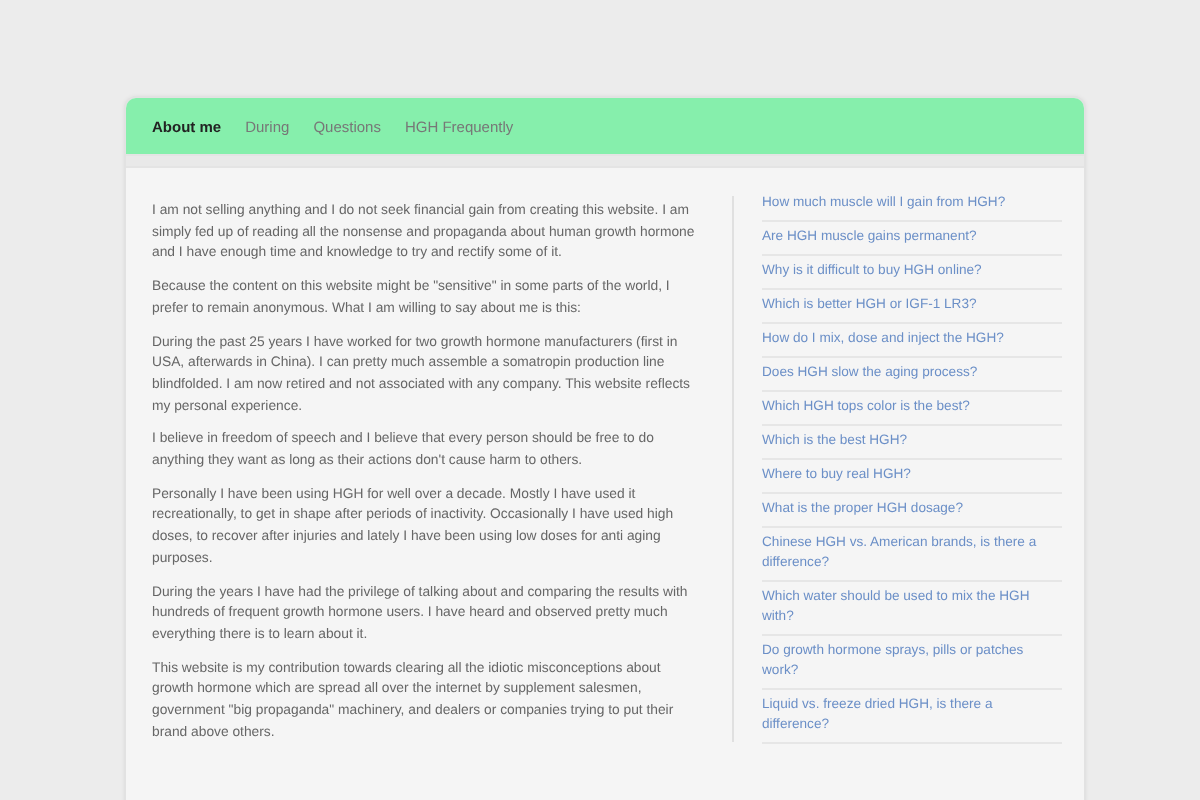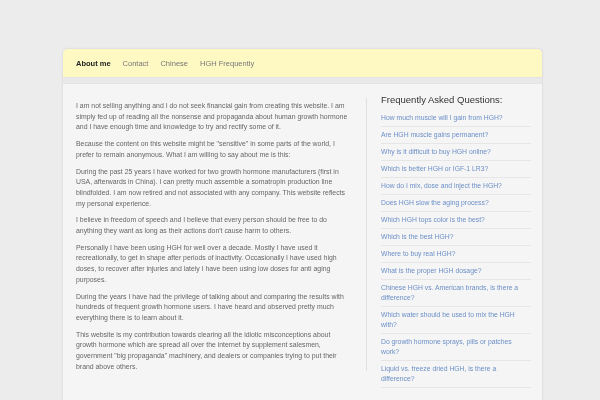--- a/index.html
+++ b/index.html
@@ -12,21 +12,21 @@
   .card {
     position:absolute; left:62px; top:48px; width:479px; height:380px;
     background:#f5f5f5;
     border:1px solid #e2e2e2;
     border-radius:6px;
     box-shadow:0 0 2px rgba(0,0,0,0.06);
     overflow:hidden;
   }
   .nav {
     height:28px; display:flex; align-items:center; padding-left:13px;
-    background:#fef9c3;
+    background:#86efac;
   }
   .nav a {
     font-size:7.5px; color:#777; margin-right:12px; text-decoration:none;
     cursor:pointer;
   }
   .nav a.active { color:#222; font-weight:bold; }
   .band {
     height:5px; background:#e9e9e9; border-top:1px solid #e4e4e4; border-bottom:1px solid #e4e4e4;
   }
   .content { display:flex; }
@@ -49,37 +49,36 @@
     text-decoration:none; padding:3px 0 3px 0; border-bottom:1px solid #e6e6e6;
     cursor:pointer;
   }
 </style>
 </head>
 <body>
 
 <div class="card">
   <div class="nav">
     <a class="active">About me</a>
-    <a>Contact</a>
-    <a>Chinese</a>
+    <a>During</a>
+    <a>Questions</a>
     <a>HGH Frequently</a>
   </div>
   <div class="band"></div>
   <div class="content">
     <div class="main">
       <p>I am not selling anything and I do not seek financial gain from creating this website. I am simply fed up of reading all the nonsense and propaganda about human growth hormone and I have enough time and knowledge to try and rectify some of it.</p>
       <p>Because the content on this website might be "sensitive" in some parts of the world, I prefer to remain anonymous. What I am willing to say about me is this:</p>
       <p>During the past 25 years I have worked for two growth hormone manufacturers (first in USA, afterwards in China). I can pretty much assemble a somatropin production line blindfolded. I am now retired and not associated with any company. This website reflects my personal experience.</p>
       <p>I believe in freedom of speech and I believe that every person should be free to do anything they want as long as their actions don't cause harm to others.</p>
       <p>Personally I have been using HGH for well over a decade. Mostly I have used it recreationally, to get in shape after periods of inactivity. Occasionally I have used high doses, to recover after injuries and lately I have been using low doses for anti aging purposes.</p>
       <p>During the years I have had the privilege of talking about and comparing the results with hundreds of frequent growth hormone users. I have heard and observed pretty much everything there is to learn about it.</p>
       <p>This website is my contribution towards clearing all the idiotic misconceptions about growth hormone which are spread all over the internet by supplement salesmen, government "big propaganda" machinery, and dealers or companies trying to put their brand above others.</p>
     </div>
     <div class="side">
-      <h3>Frequently Asked Questions:</h3>
       <div class="faq">
         <a>How much muscle will I gain from HGH?</a>
         <a>Are HGH muscle gains permanent?</a>
         <a>Why is it difficult to buy HGH online?</a>
         <a>Which is better HGH or IGF-1 LR3?</a>
         <a>How do I mix, dose and inject the HGH?</a>
         <a>Does HGH slow the aging process?</a>
         <a>Which HGH tops color is the best?</a>
         <a>Which is the best HGH?</a>
         <a>Where to buy real HGH?</a>

